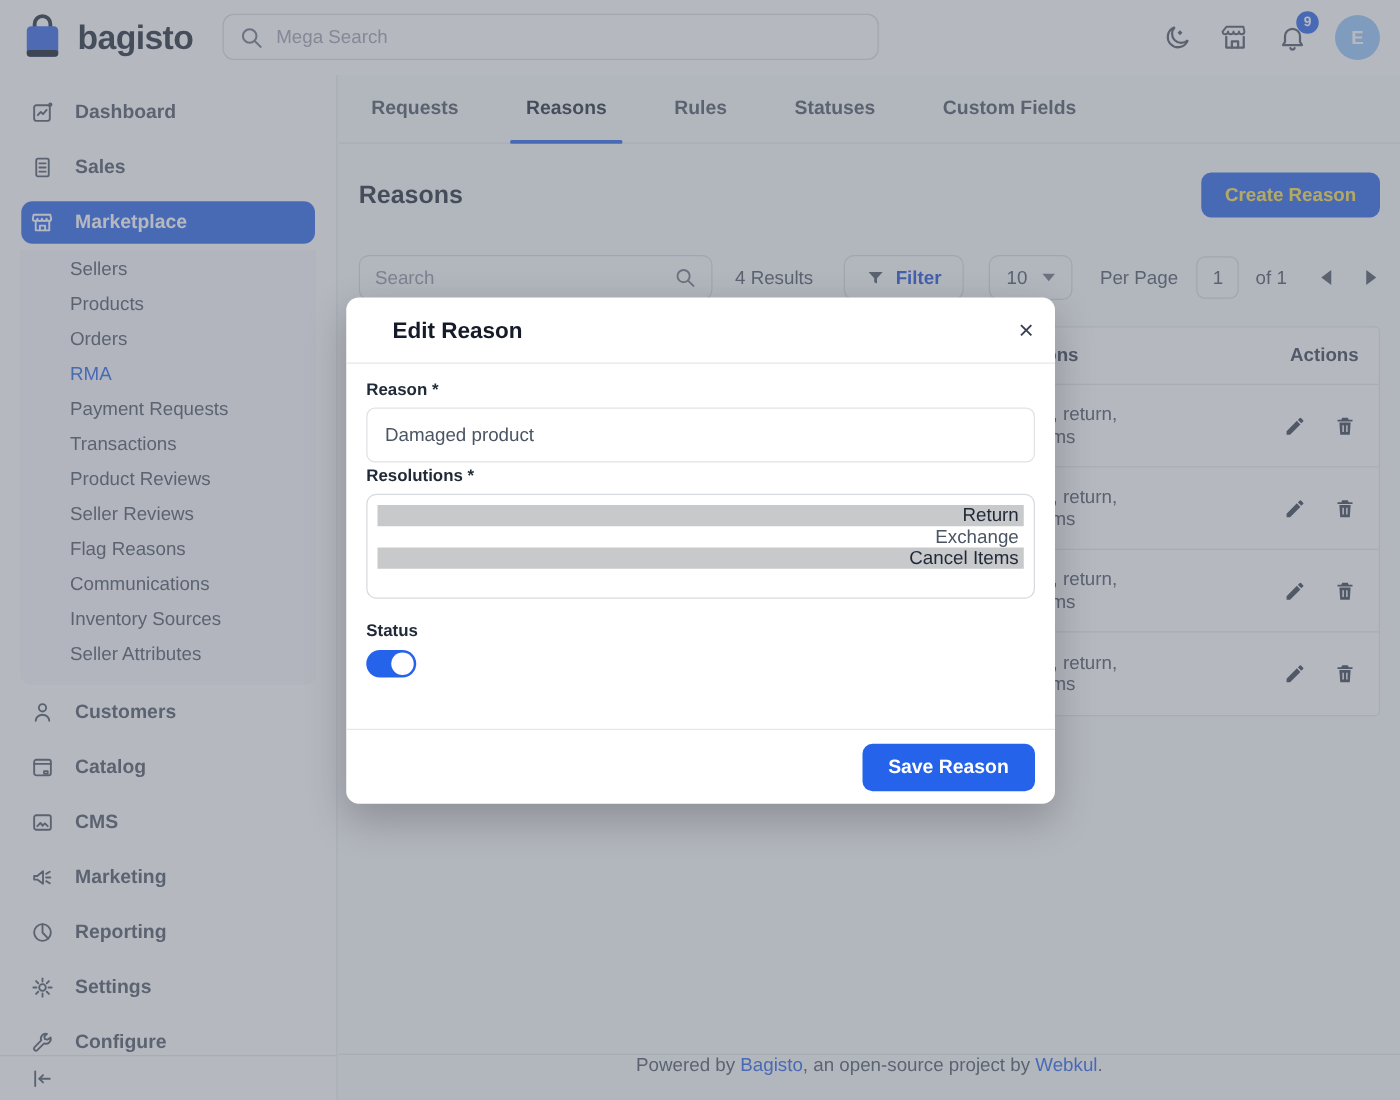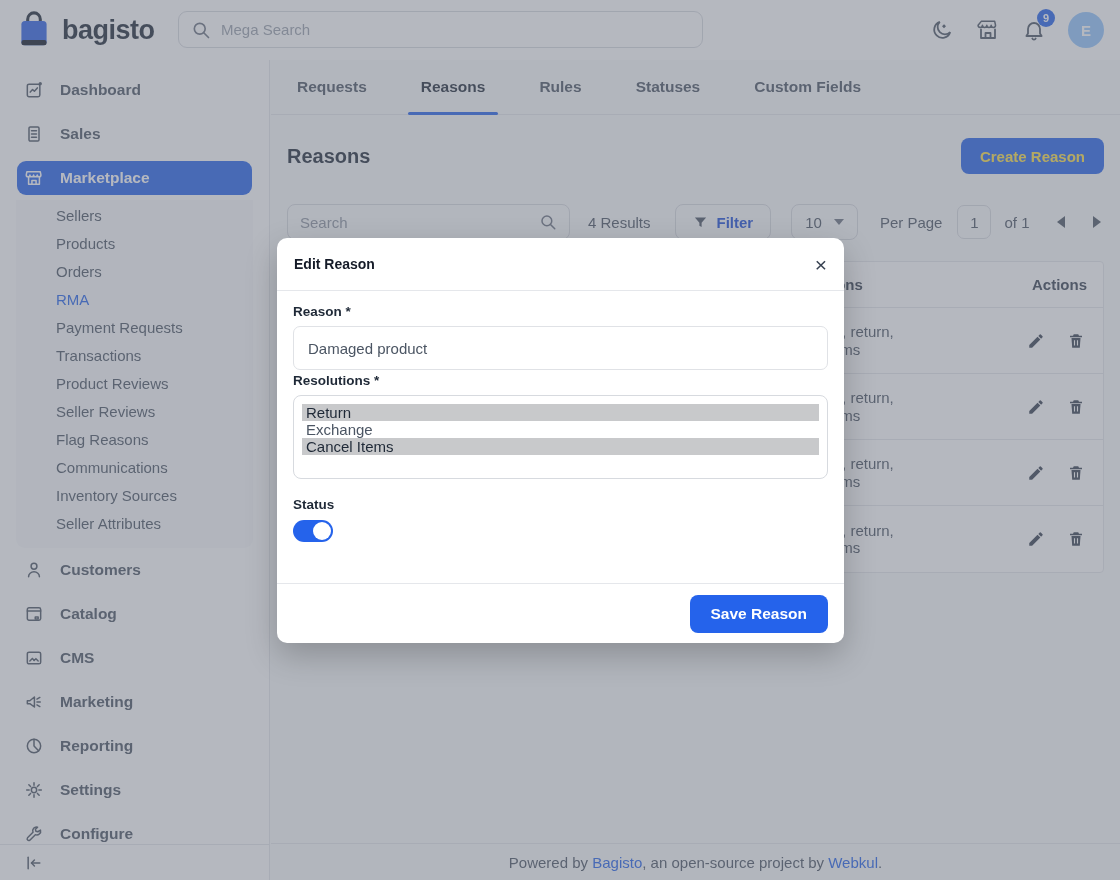--- a/index.html
+++ b/index.html
@@ -62,35 +62,35 @@
   .grid-head, .grid-row { display:grid; grid-template-columns:477px 170px 1fr; }
   .grid-head { border-bottom:1px solid #e5e7eb; }
   .gh-cell { padding:14px 12px; font-size:15px; font-weight:700; color:#374151; }
   .gh-actions { text-align:right; padding-right:16px; }
   .grid-row { border-bottom:1px solid #e5e7eb; height:66px; }
   .grid-row:last-child { border-bottom:none; }
   .cell-res { padding:0 12px; display:flex; align-items:center; font-size:15px; color:#4b5563; line-height:17.5px; }
   .cell-actions { display:flex; align-items:center; justify-content:flex-end; gap:22px; padding-right:18px; }
   .cell-actions svg { width:18px; height:18px; color:#374151; cursor:pointer; }
 
-  .content-foot { position:absolute; bottom:0; left:0; width:100%; height:37px; border-top:1px solid #e5e7eb; display:flex; align-items:center; justify-content:center; font-size:15px; color:#4b5563; background:#f9fafb; }
+  .content-foot { position:absolute; bottom:0; left:0; width:100%; height:37px; border-top:1px solid #e5e7eb; display:flex; justify-content:center; font-size:15px; color:#4b5563; background:#f9fafb; }
   .content-foot a { color:#2563eb; text-decoration:none; cursor:pointer; }
 
   
   .overlay { position:absolute; inset:0; background:rgba(107,114,128,0.5); z-index:40; }
   .modal { position:absolute; left:277px; top:238px; width:567px; height:405px; background:#fff; border-radius:10px; z-index:50; box-shadow:0 12px 32px rgba(0,0,0,0.22); }
   .modal-head { height:53px; border-bottom:1px solid #e5e7eb; display:flex; align-items:center; justify-content:space-between; padding:0 17px; }
-  .modal-title { font-size:14px; font-weight:800; color:#151b28; }
+  .modal-title { font-size:18px; font-weight:800; color:#151b28;margin-left:20px; }
   .modal-close { font-size:21px; color:#374151; cursor:pointer; line-height:1; }
   .modal-body { padding:13px 16px 0; }
   .field-label { font-size:13.5px; font-weight:700; color:#1f2937; margin-bottom:7px; }
   .text-input { width:100%; height:44px; border:1px solid #e0e2e6; border-radius:7px; padding:0 14px; font-size:15px; color:#4b5563; outline:none; font-family:inherit; }
   .mt16 { margin-top:3px; }
   .multiselect { border:1px solid #d7dadf; border-radius:8px; height:84px; padding-top:8px; overflow:hidden; cursor:default; }
-  .opt { height:17px; line-height:17px; margin:0 8px; padding:0 4px; font-size:15px; color:#4b5563; white-space:nowrap; }
+  .opt { height:17px; line-height:17px; margin:0 8px; padding:0 4px; font-size:15px; color:#4b5563; white-space:nowrap;text-align:right; }
   .opt.sel { background:#c8c9cb; color:#1f2937; }
   .status-wrap { margin-top:18px; }
   .toggle { margin-top:8px; width:40px; height:22px; border-radius:11px; background:#2563eb; position:relative; cursor:pointer; }
   .toggle .knob { position:absolute; top:2px; right:2px; width:18px; height:18px; border-radius:50%; background:#fff; }
   .modal-foot { position:absolute; bottom:0; left:0; width:100%; height:60px; border-top:1px solid #e5e7eb; display:flex; align-items:center; justify-content:flex-end; padding:0 16px; }
   .btn-save { background:#2563eb; color:#fff; border:none; border-radius:8px; height:38px; padding:0 21px; font-size:15.5px; font-weight:700; cursor:pointer; font-family:inherit; }
 
   svg { display:block; }
 </style>
 </head>

